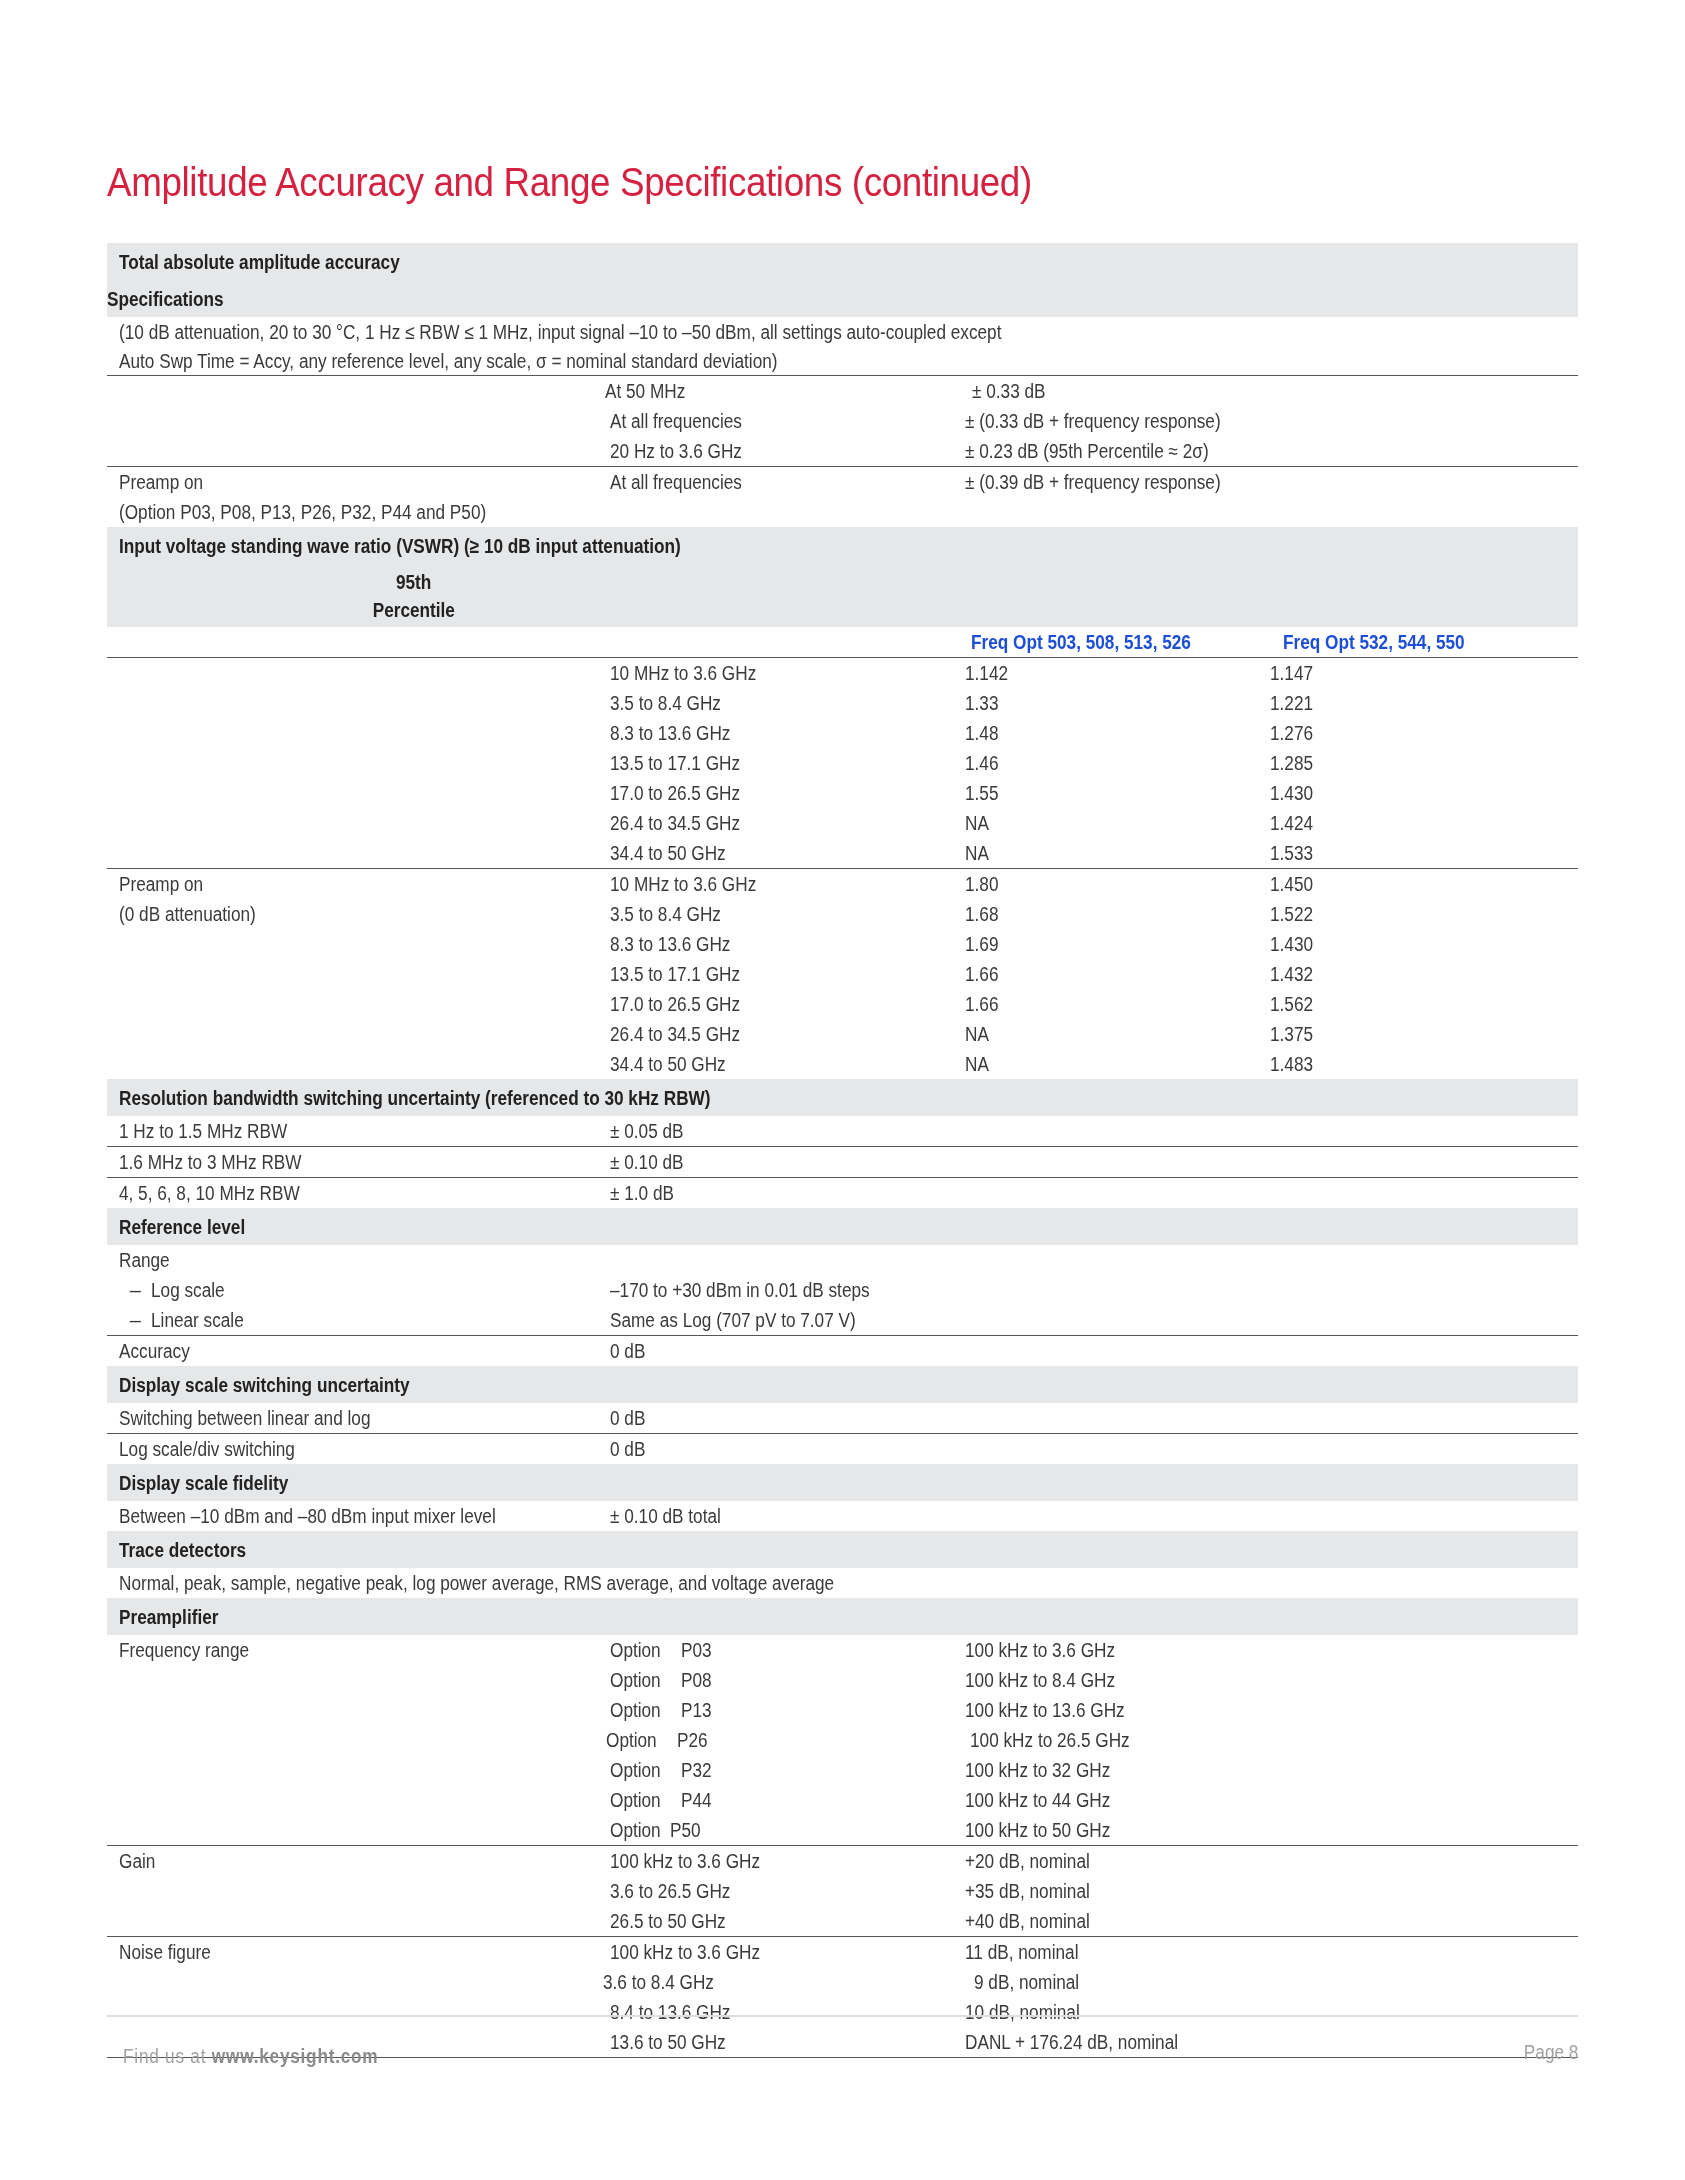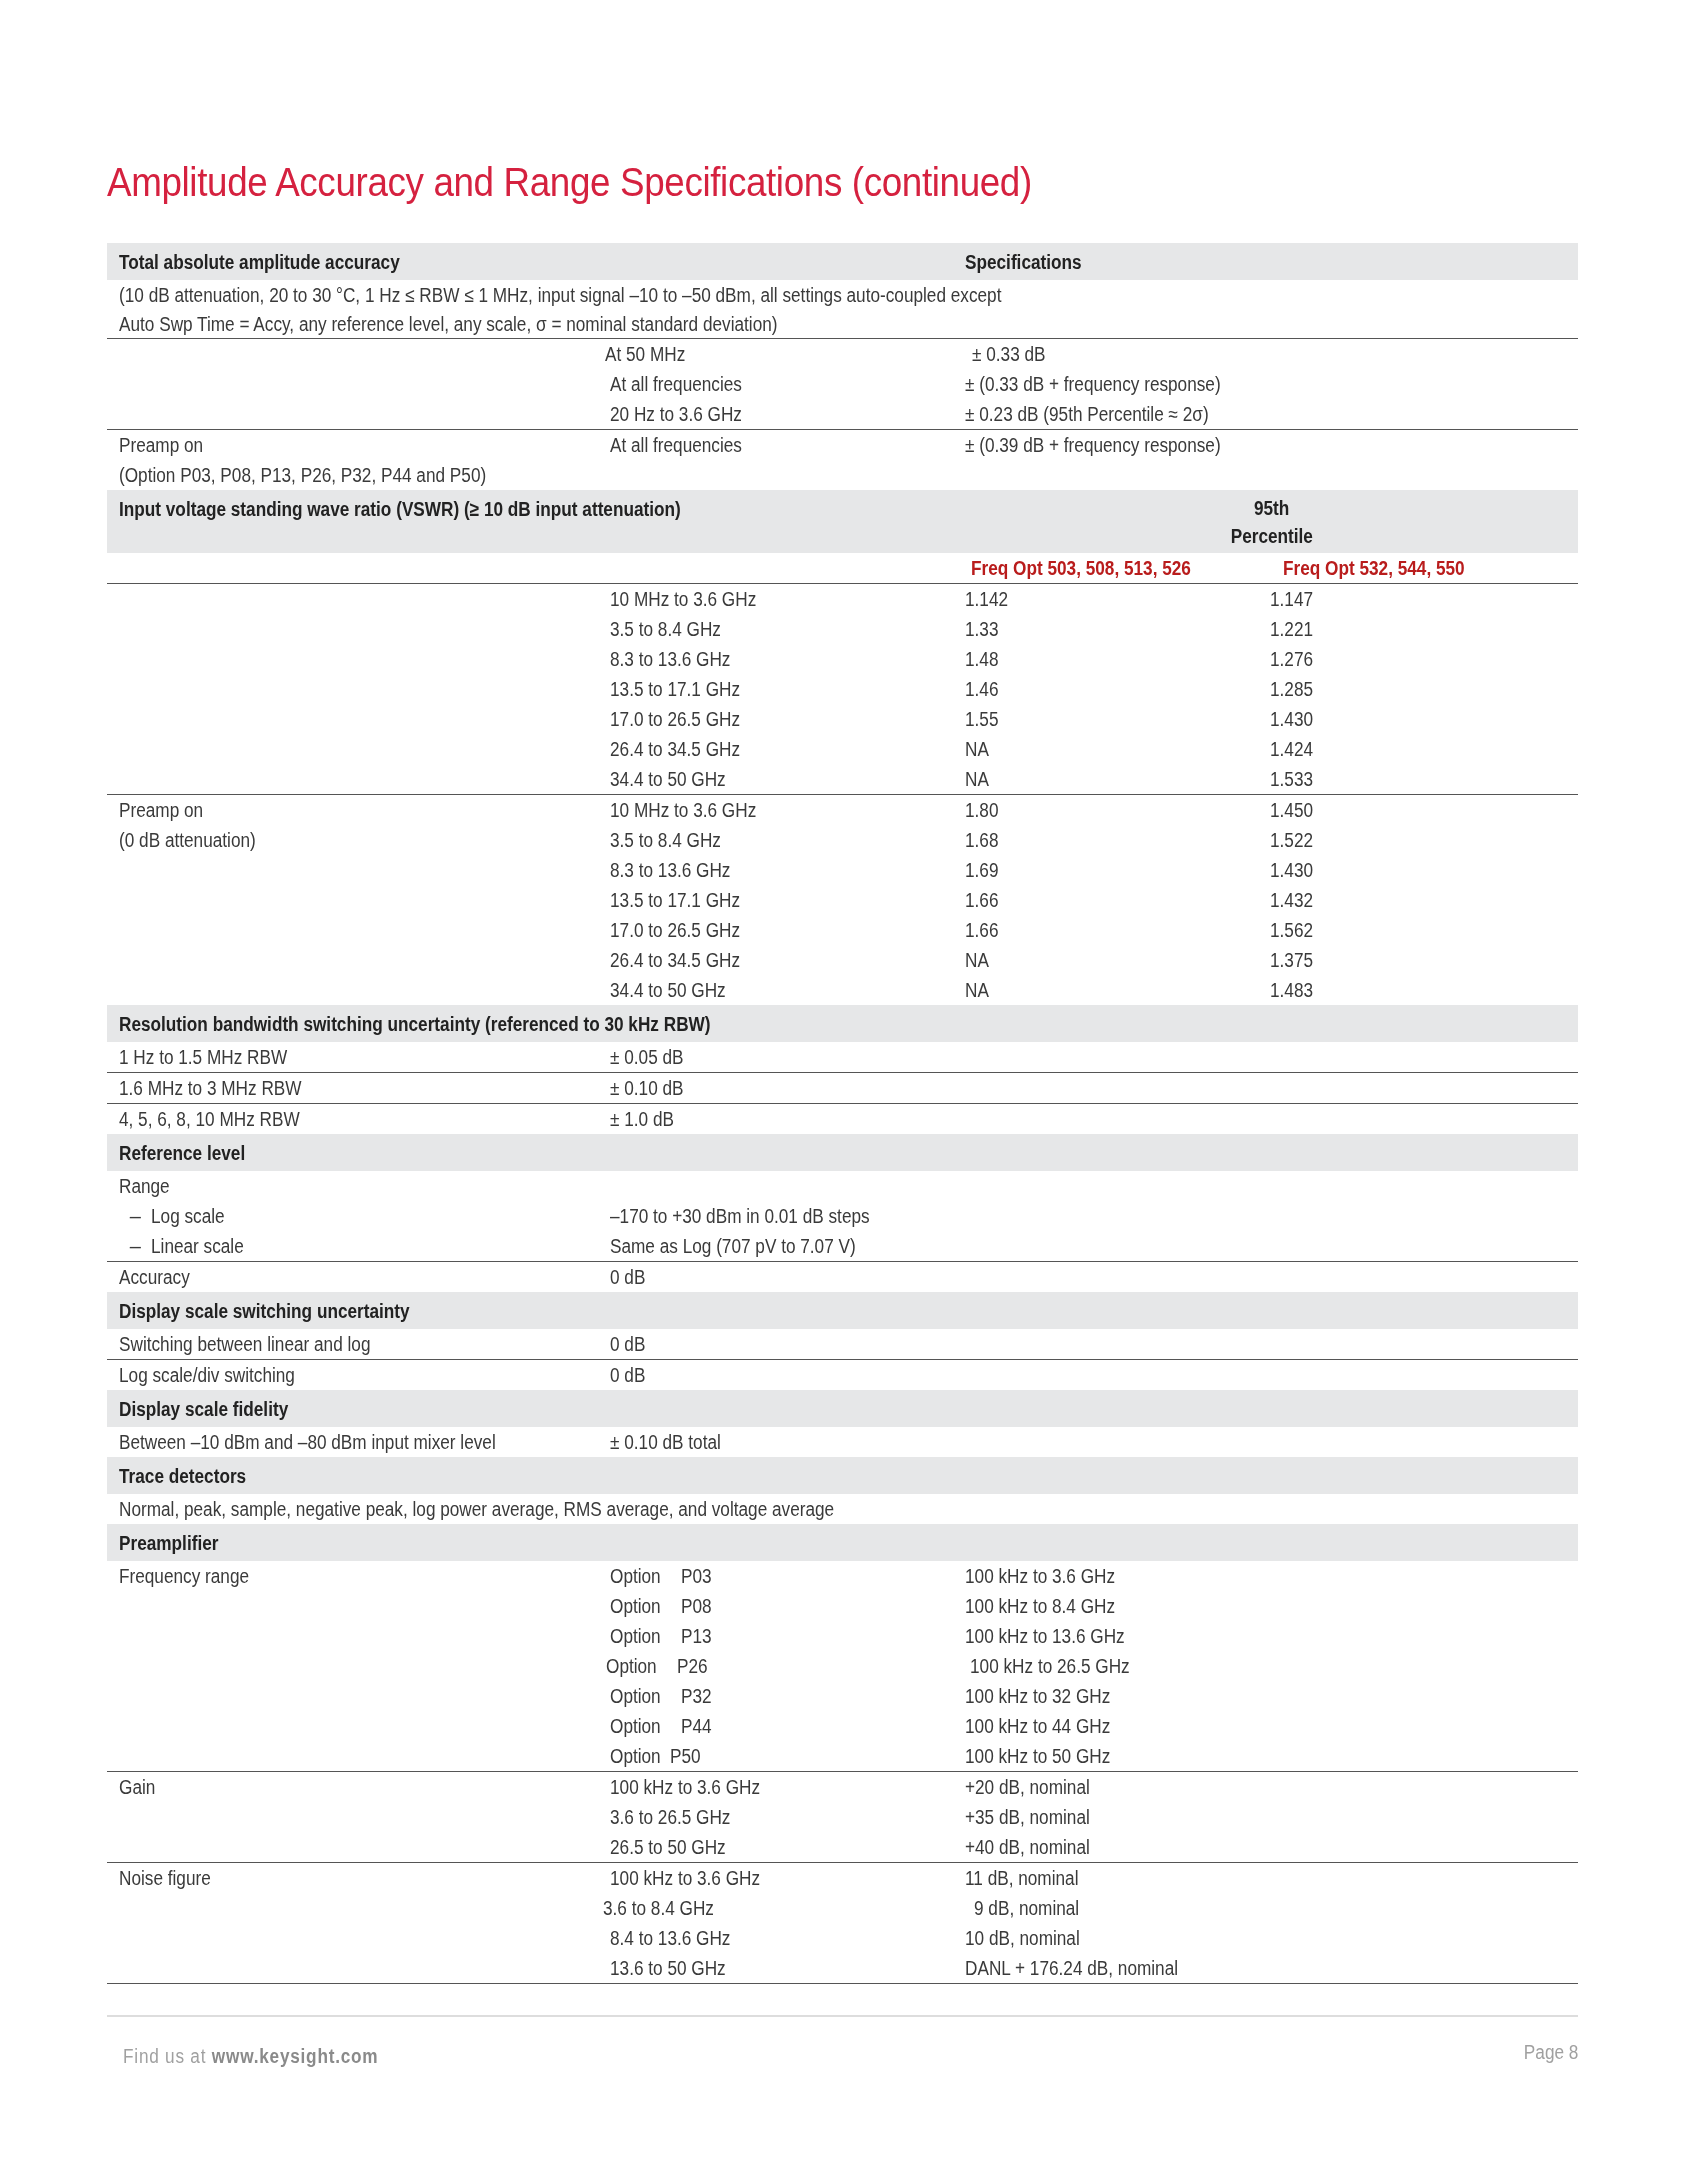--- a/index.html
+++ b/index.html
@@ -1,20 +1,20 @@
 <!DOCTYPE html>
 <html style="font-size:14px"><head>
 <meta charset="utf-8">
 <style>
   html, body { margin: 0; padding: 0; background: #ffffff; }
   body { width: 1685px; height: 2180px; position: relative; font-family: "Liberation Sans", sans-serif; color: #3a3a3a; }
   .page-title { position: absolute; left: 107px; top: 160px; font-size: 40px; font-weight: normal; color: #d5213f; letter-spacing: -0.4px; font-family: "Liberation Sans", sans-serif; transform: scaleX(0.92); transform-origin: left top; white-space: nowrap; }
   .spec-table { position: absolute; left: 107px; top: 243px; width: 1471px; border-collapse: collapse; font-size: 20px; }
   .row { position: relative; display: flex; width: 1471px; }
-  .sect { background: #e6e7e8; font-weight: bold; color: #222; }
+  .sect { background: #e6e7e8; font-weight: bold; color: #222; flex-direction: column; }
   .sect .c { padding-top: 3.5px; padding-bottom: 3.5px; }
   .c { box-sizing: border-box; line-height: 30px; white-space: nowrap; transform-origin: left center; }
   .c1 { width: 503px; padding-left: 12.3px; }
   .c2 { width: 356px; padding-left: 0; }
   .c3 { width: 305px; }
   .c4 { width: 308px; }
   .cwide { width: 1471px; padding-left: 12.3px; }
   .bb { border-bottom: 1.8px solid #555; }
   .txt { display: inline-block; transform: scaleX(0.86); transform-origin: left center; }
   .sect .txt { transform: scaleX(0.86); }
@@ -66,21 +66,21 @@
     <div class="c cwide"><span class="txt">(Option P03, P08, P13, P26, P32, P44 and P50)</span></div>
   </div>
 
   <div class="row sect">
     <div class="c" style="width:858px;padding-left:12.3px;vertical-align:top;align-self:flex-start;"><span class="txt">Input voltage standing wave ratio (VSWR) (≥ 10 dB input attenuation)</span></div>
     <div class="c center" style="width:613px;line-height:28px;">
       <div><span class="txt" style="transform-origin:center center;">95th</span></div>
       <div><span class="txt" style="transform-origin:center center;">Percentile</span></div>
     </div>
   </div>
-  <div class="row bb" style="font-weight:bold;color:#b91c1c;gap:20px;">
+  <div class="row bb" style="font-weight:bold;color:#1d4ed8;gap:20px;">
     <div class="c c1"></div>
     <div class="c c2"></div>
     <div class="c c3"><span class="txt">Freq Opt 503, 508, 513, 526</span></div>
     <div class="c c4"><span class="txt">Freq Opt 532, 544, 550</span></div>
   </div>
 
   <div id="vswr-rows">
       <div class="row">
         <div class="c c1"></div>
         <div class="c c2"><span class="txt">10 MHz to 3.6 GHz</span></div>

